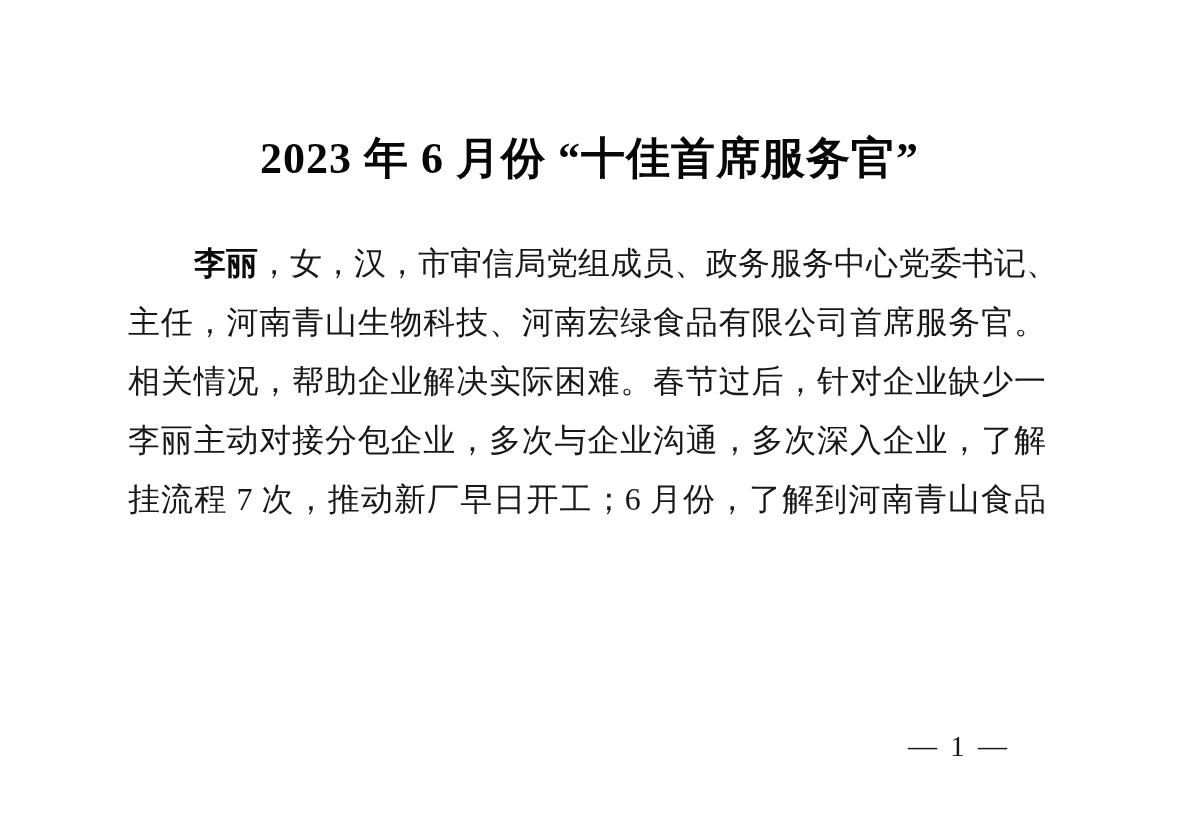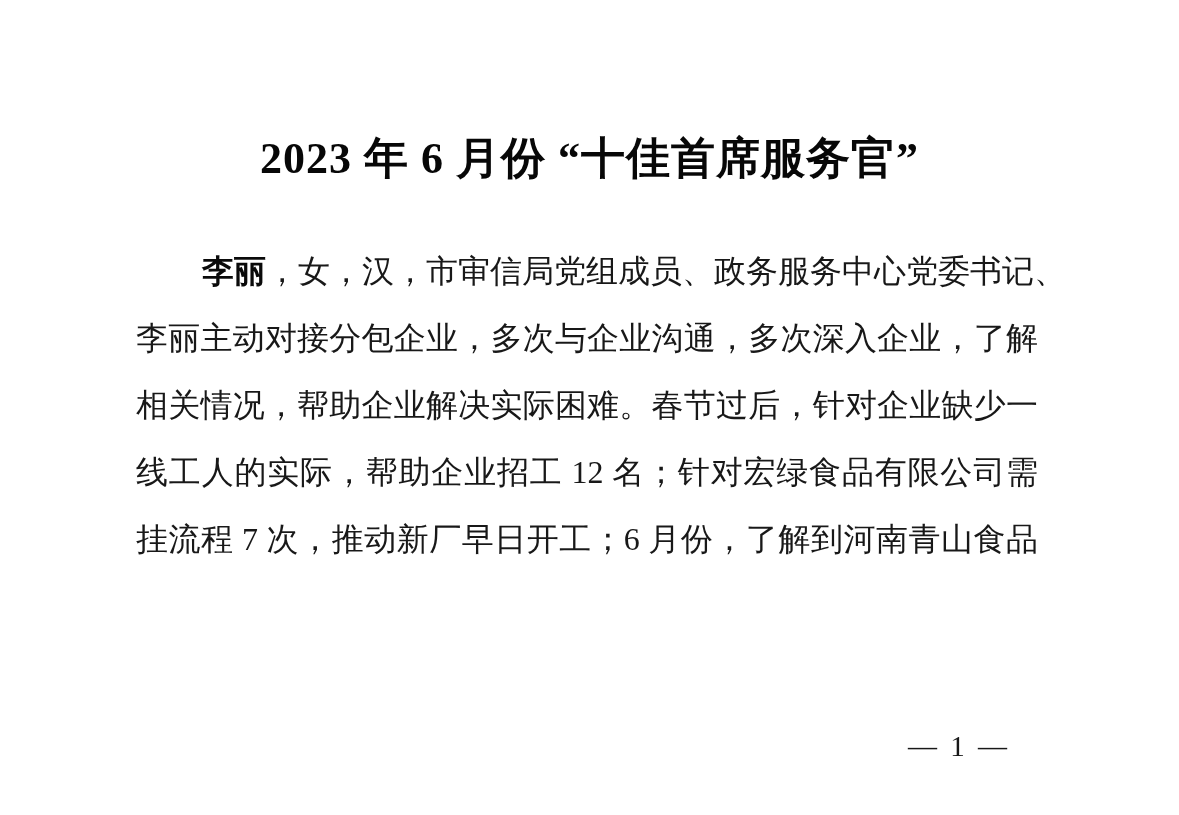--- a/index.html
+++ b/index.html
@@ -34,21 +34,21 @@
     position: absolute;
     left: 128px;
     top: 234px;
     width: 918px;
     font-family: "Liberation Serif", "DejaVu Serif", serif;
     font-size: 32px;
     font-weight: 400;
     color: #181818;
   }
   .line {
-    margin: 8px;
+    margin: 0;
     height: 59px;
     line-height: 59px;
     text-align: justify;
     text-align-last: justify;
     white-space: nowrap;
   }
   .line.indent {
     padding-left: 66px;
   }
   .lead {
@@ -72,26 +72,26 @@
 <body>
 
 <div class="page">
 
   <h1 class="title">2023 年 6 月份 “十佳首席服务官”</h1>
 
   <div class="body-text">
 
     <p class="line indent"><span class="lead">李丽</span><span>，女，汉，市审信局党组成员、政务服务中心党委书记、</span></p>
 
+    <p class="line">主任，河南青山生物科技、河南宏绿食品有限公司首席服务官。</p>
+
+    <p class="line">相关情况，帮助企业解决实际困难。春节过后，针对企业缺少一</p>
 
     <p class="line">李丽主动对接分包企业，多次与企业沟通，多次深入企业，了解</p>
 
-    <p class="line">相关情况，帮助企业解决实际困难。春节过后，针对企业缺少一</p>
-
-    <p class="line">线工人的实际，帮助企业招工 12 名；针对宏绿食品有限公司需</p>
 
 
     <p class="line">挂流程 7 次，推动新厂早日开工；6 月份，了解到河南青山食品</p>
 
 
   </div>
 
   <div class="footer">— 1 —</div>
 
 </div>

